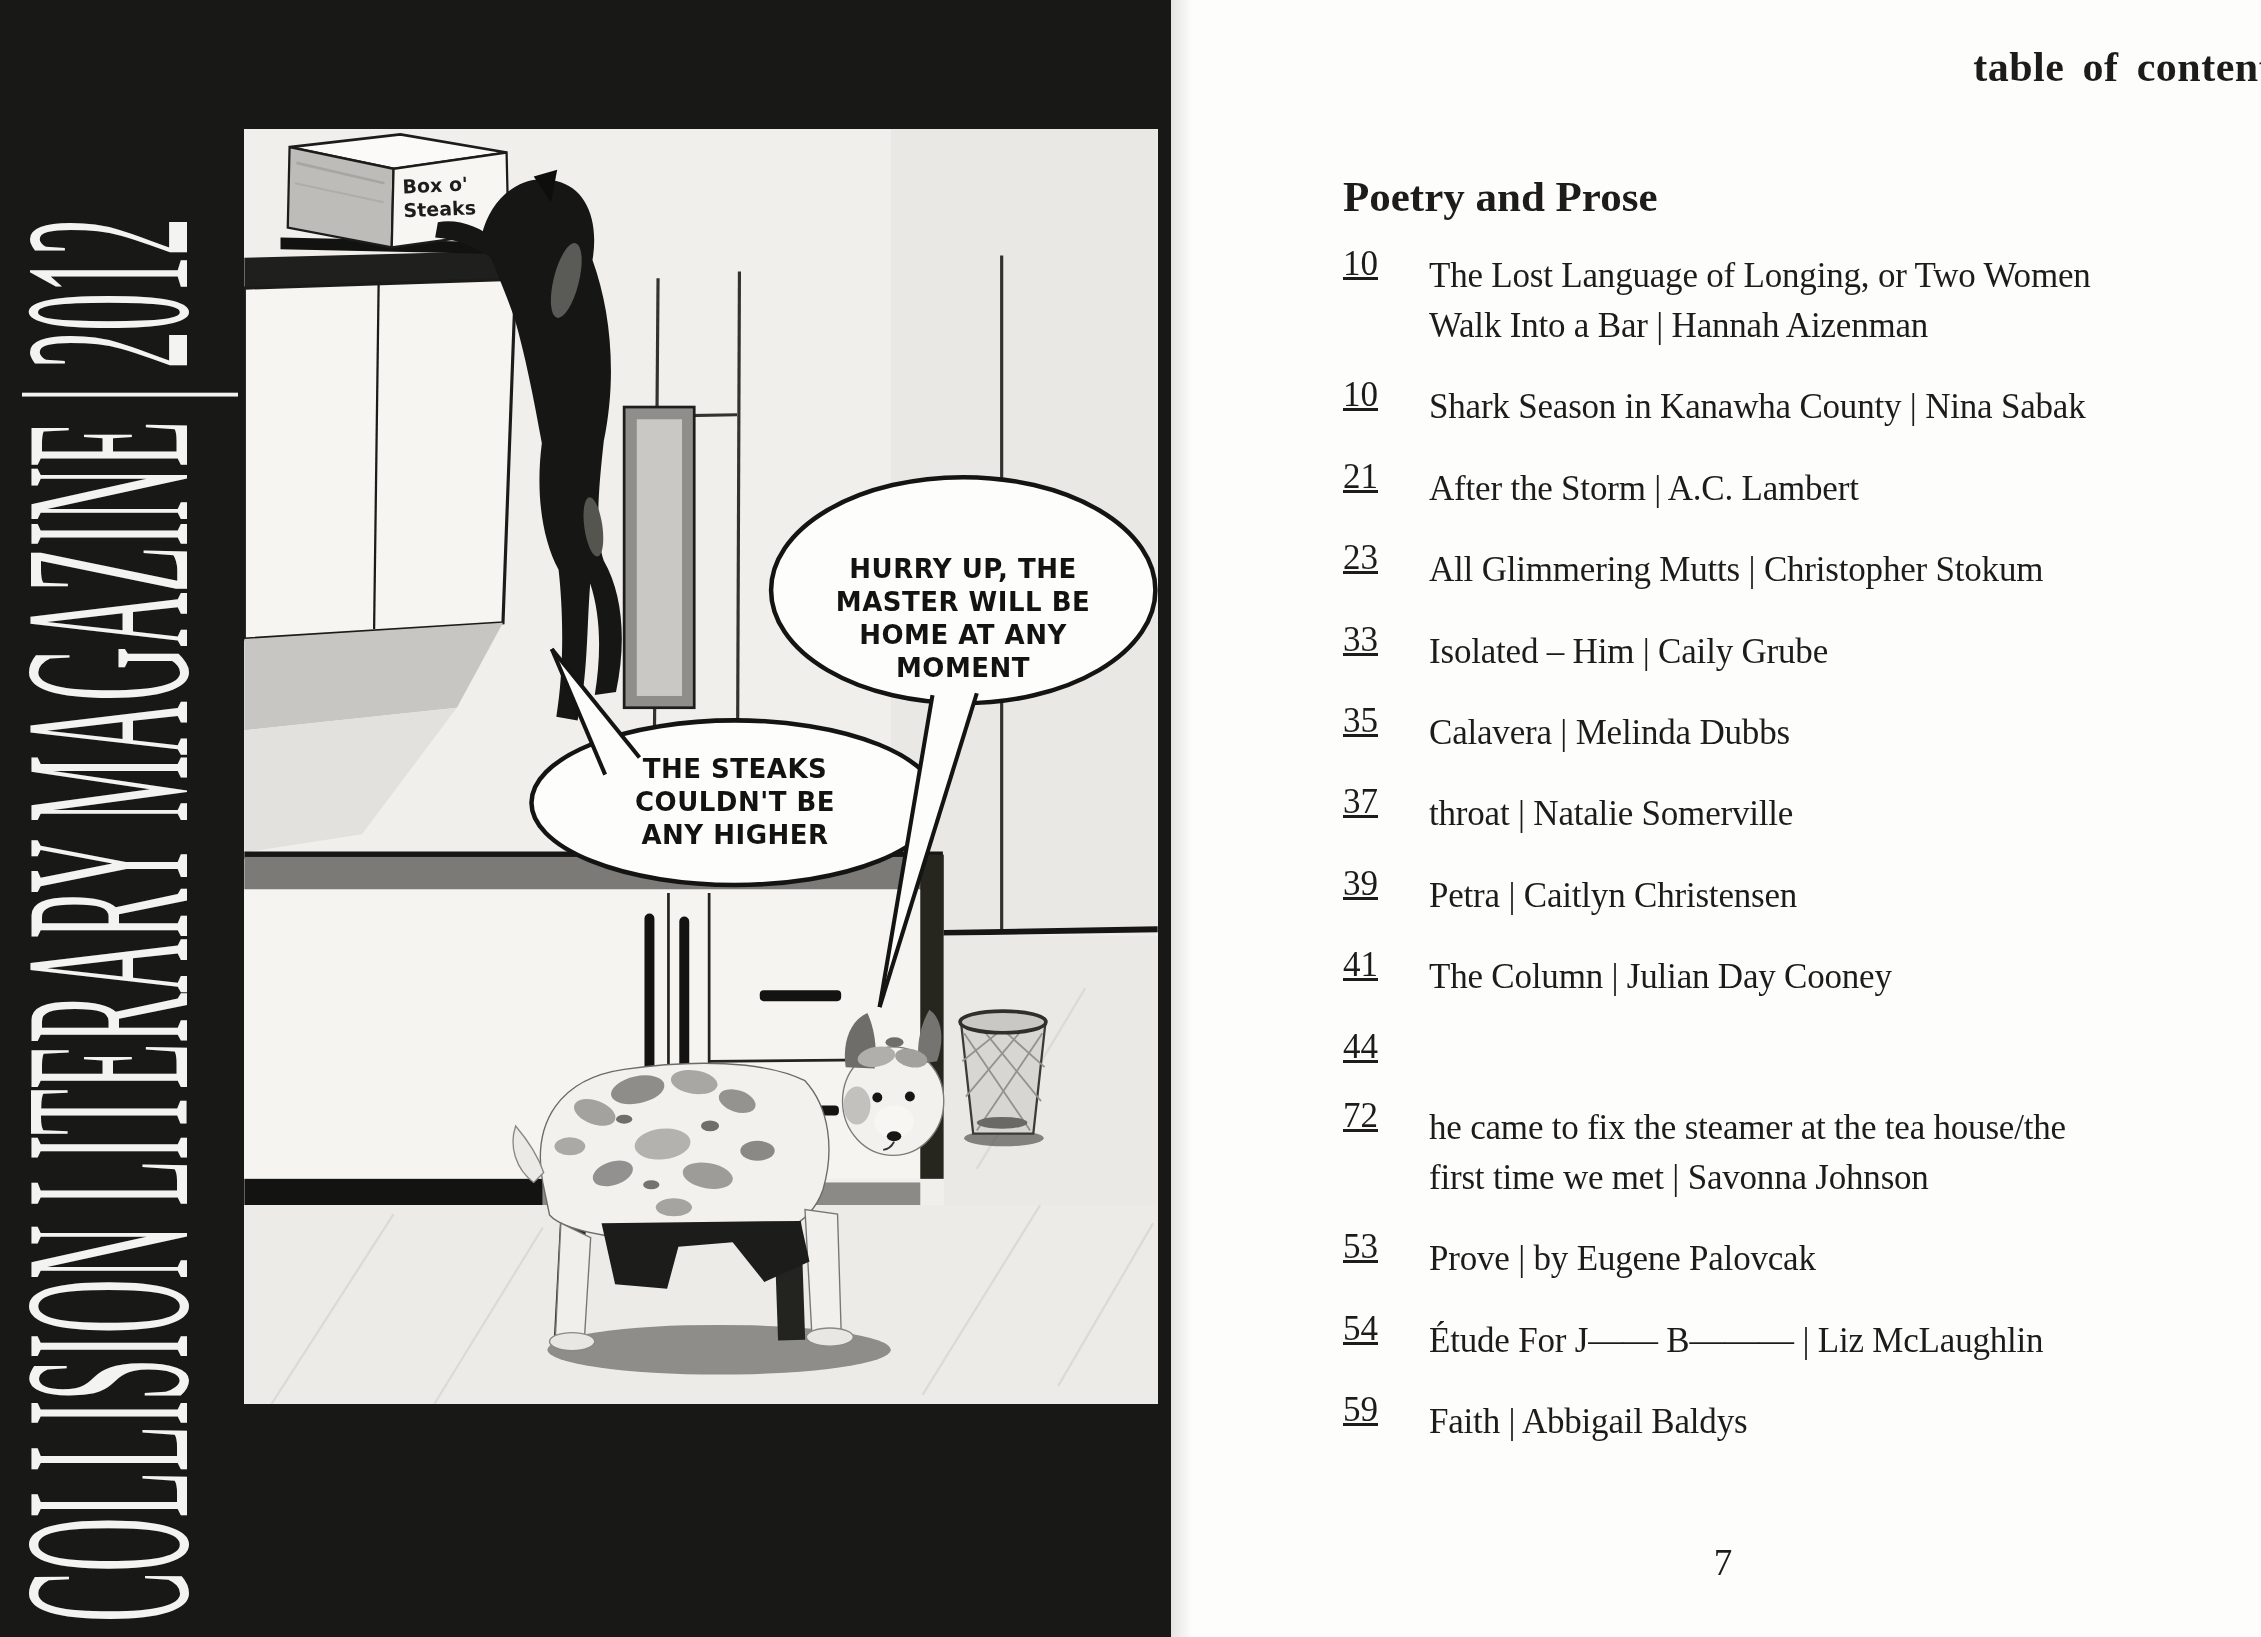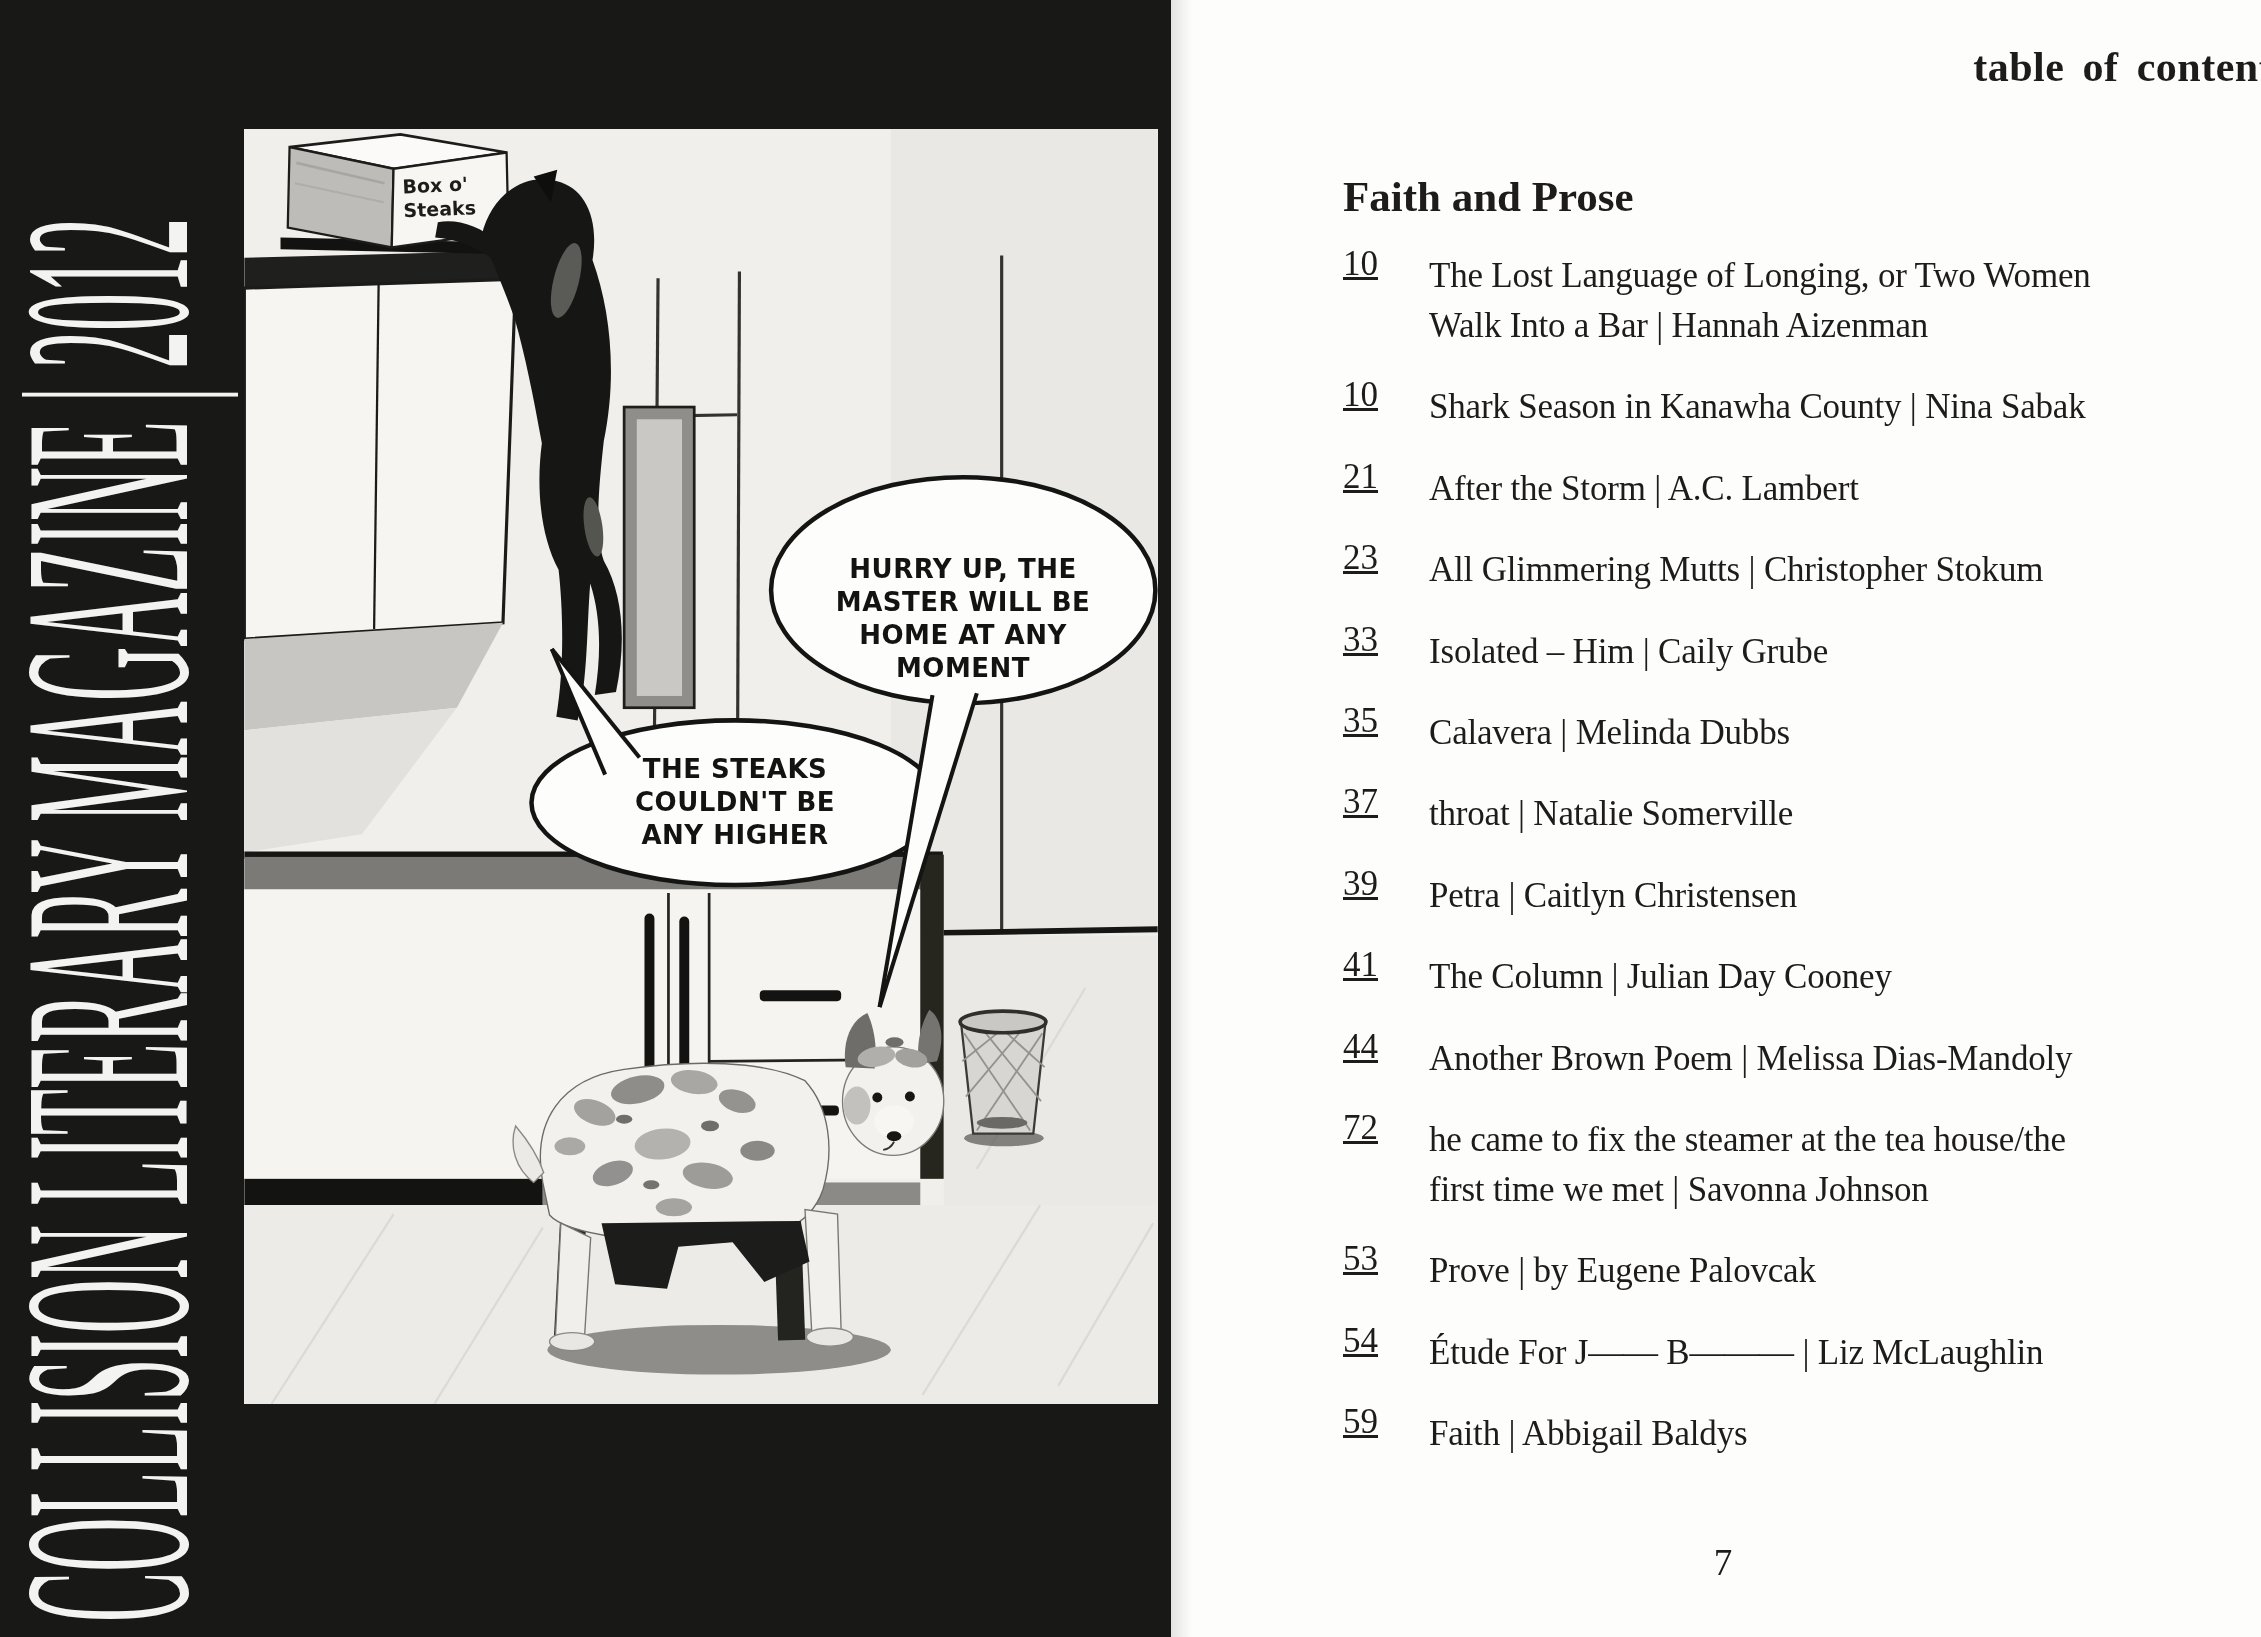--- a/index.html
+++ b/index.html
@@ -244,21 +244,21 @@
 HOME AT ANY
 MOMENT</div>
       <div class="bubble-text bubble2-text">THE STEAKS
 COULDN'T BE
 ANY HIGHER</div>
     </div>
   </div>
 
   <div class="toc-page">
     <div class="toc-header">table of contents</div>
-    <div class="toc-section">Faith and Prose</div>
+    <div class="toc-section">Poetry and Prose</div>
 
     <div class="toc-list">
       <div class="toc-entry">
         <div class="toc-num">10</div>
         <div class="toc-title">The Lost Language of Longing, or Two Women
 Walk Into a Bar | Hannah Aizenman</div>
       </div>
       <div class="toc-entry">
         <div class="toc-num">10</div>
         <div class="toc-title">Shark Season in Kanawha County | Nina Sabak</div>
@@ -286,21 +286,20 @@
       <div class="toc-entry">
         <div class="toc-num">39</div>
         <div class="toc-title">Petra | Caitlyn Christensen</div>
       </div>
       <div class="toc-entry">
         <div class="toc-num">41</div>
         <div class="toc-title">The Column | Julian Day Cooney</div>
       </div>
       <div class="toc-entry">
         <div class="toc-num">44</div>
-        <div class="toc-title">Another Brown Poem | Melissa Dias-Mandoly</div>
       </div>
       <div class="toc-entry">
         <div class="toc-num">72</div>
         <div class="toc-title">he came to fix the steamer at the tea house/the
 first time we met | Savonna Johnson</div>
       </div>
       <div class="toc-entry">
         <div class="toc-num">53</div>
         <div class="toc-title">Prove | by Eugene Palovcak</div>
       </div>

